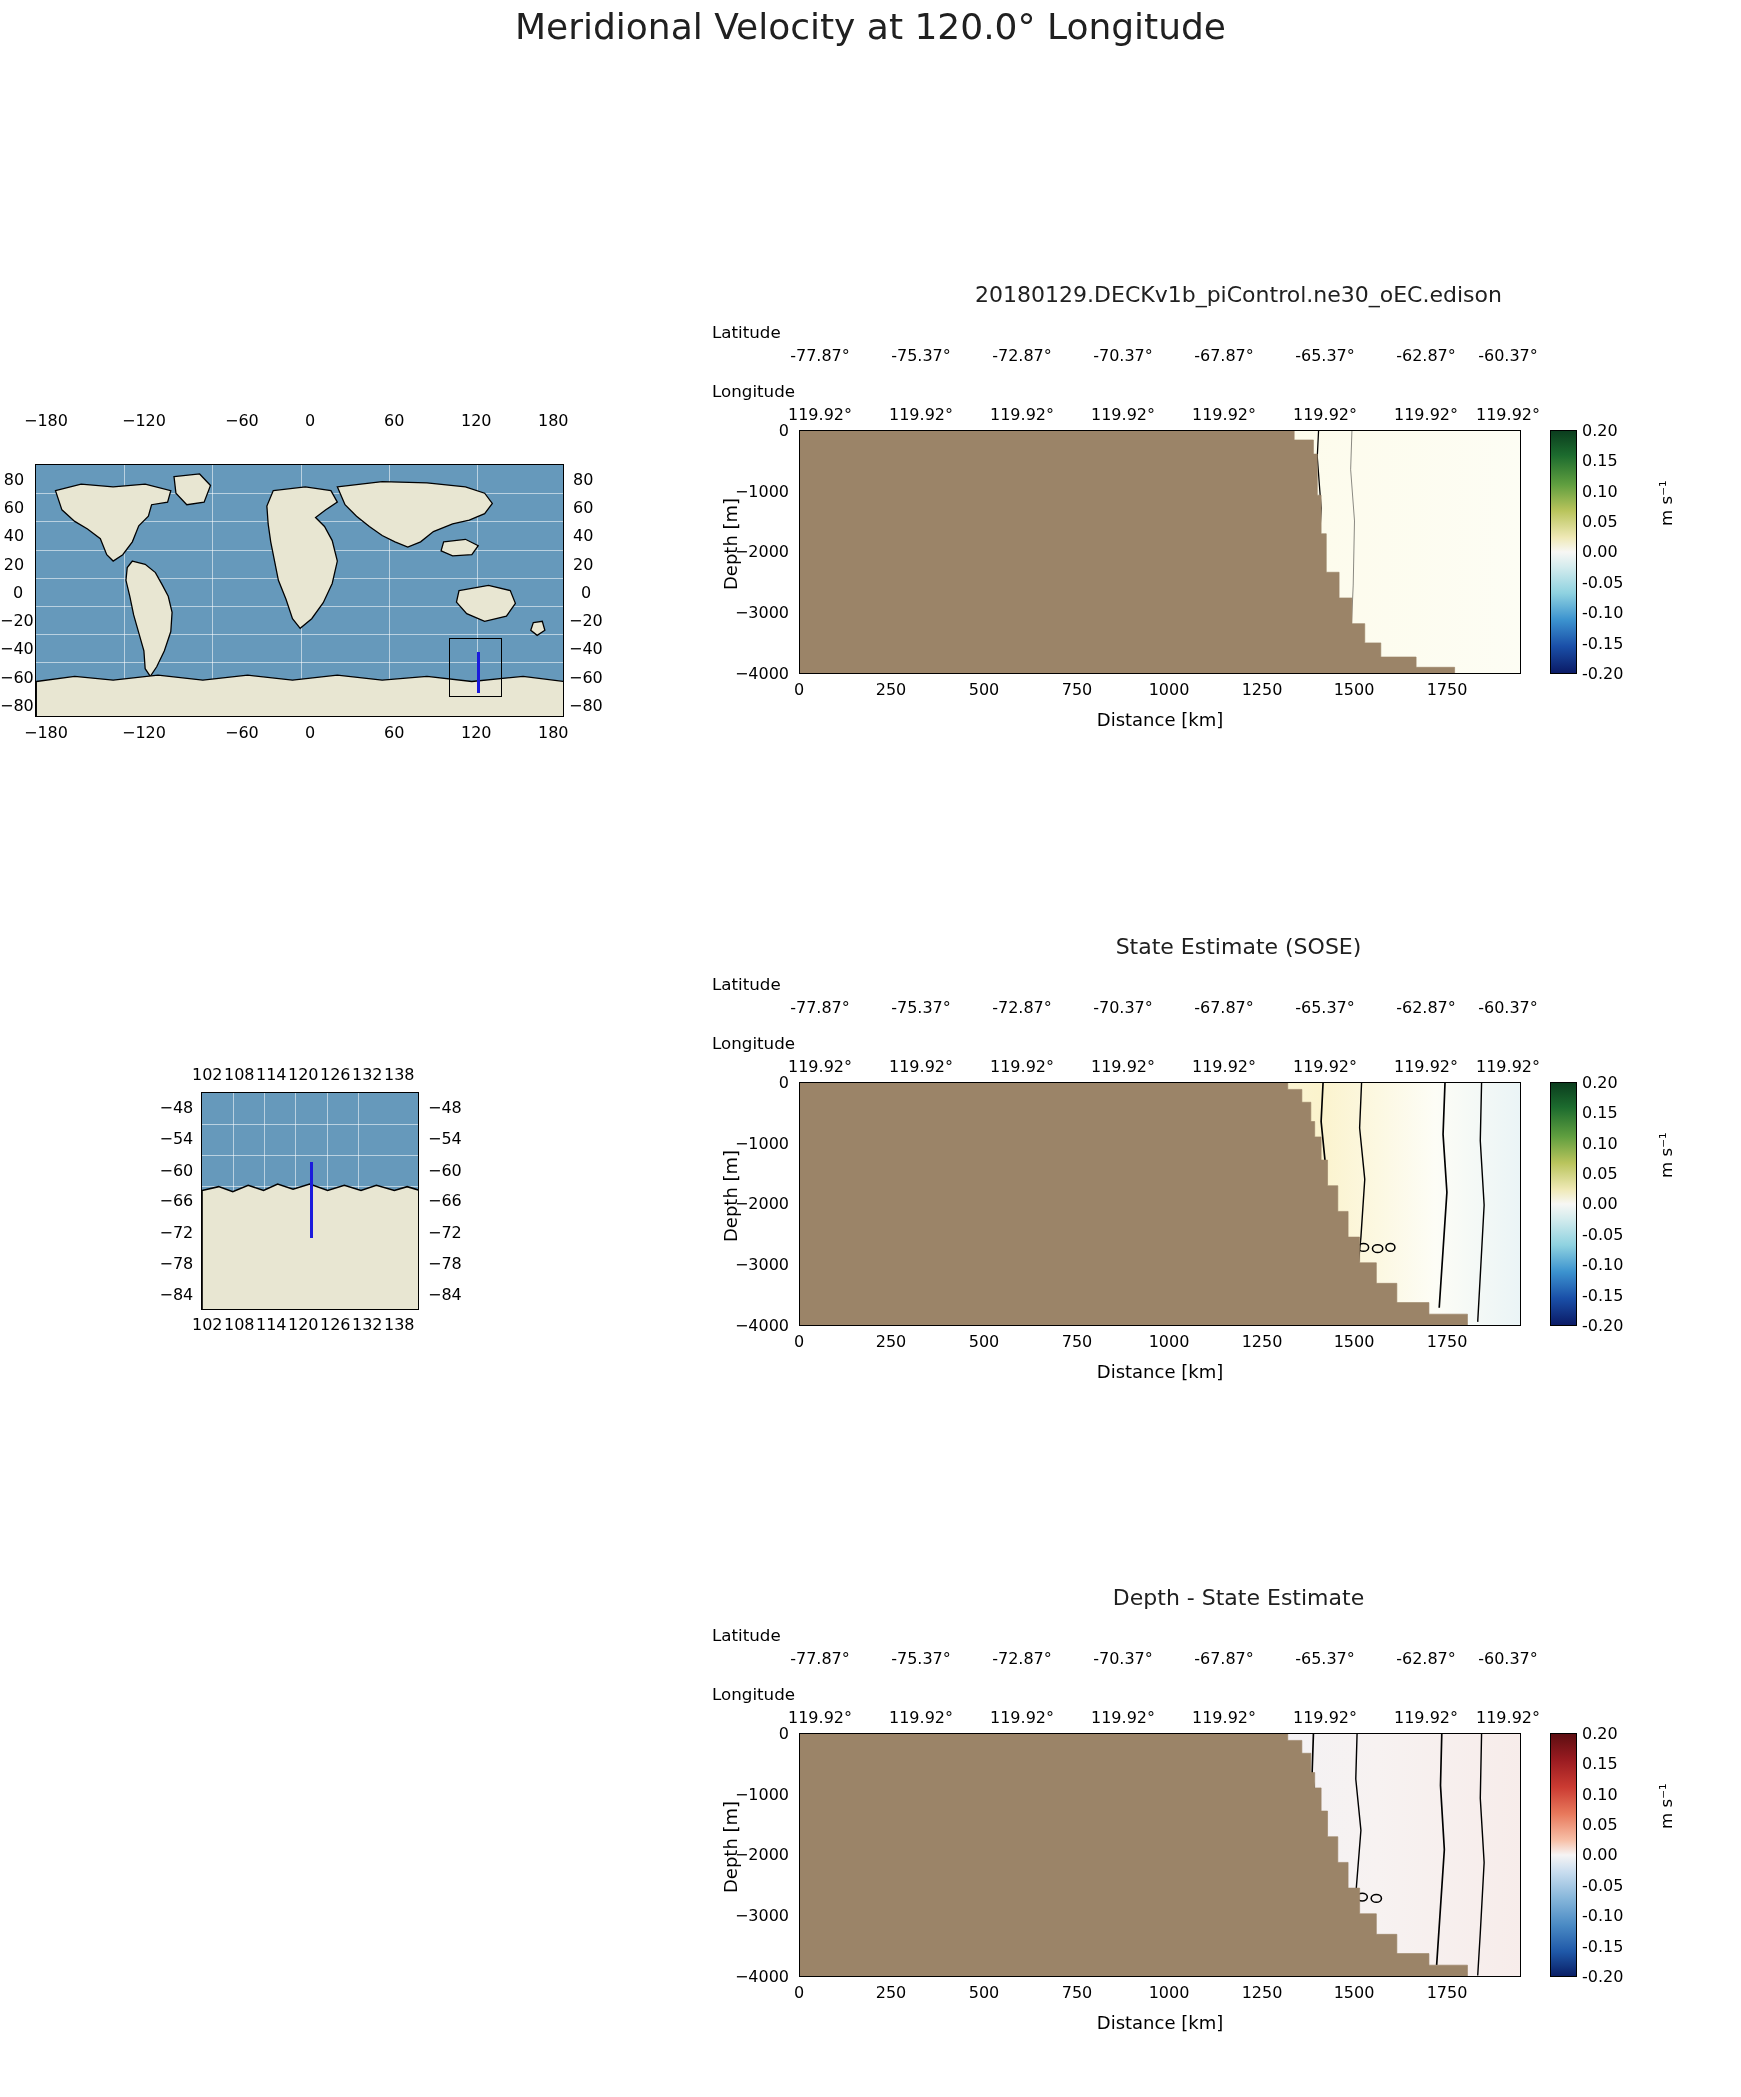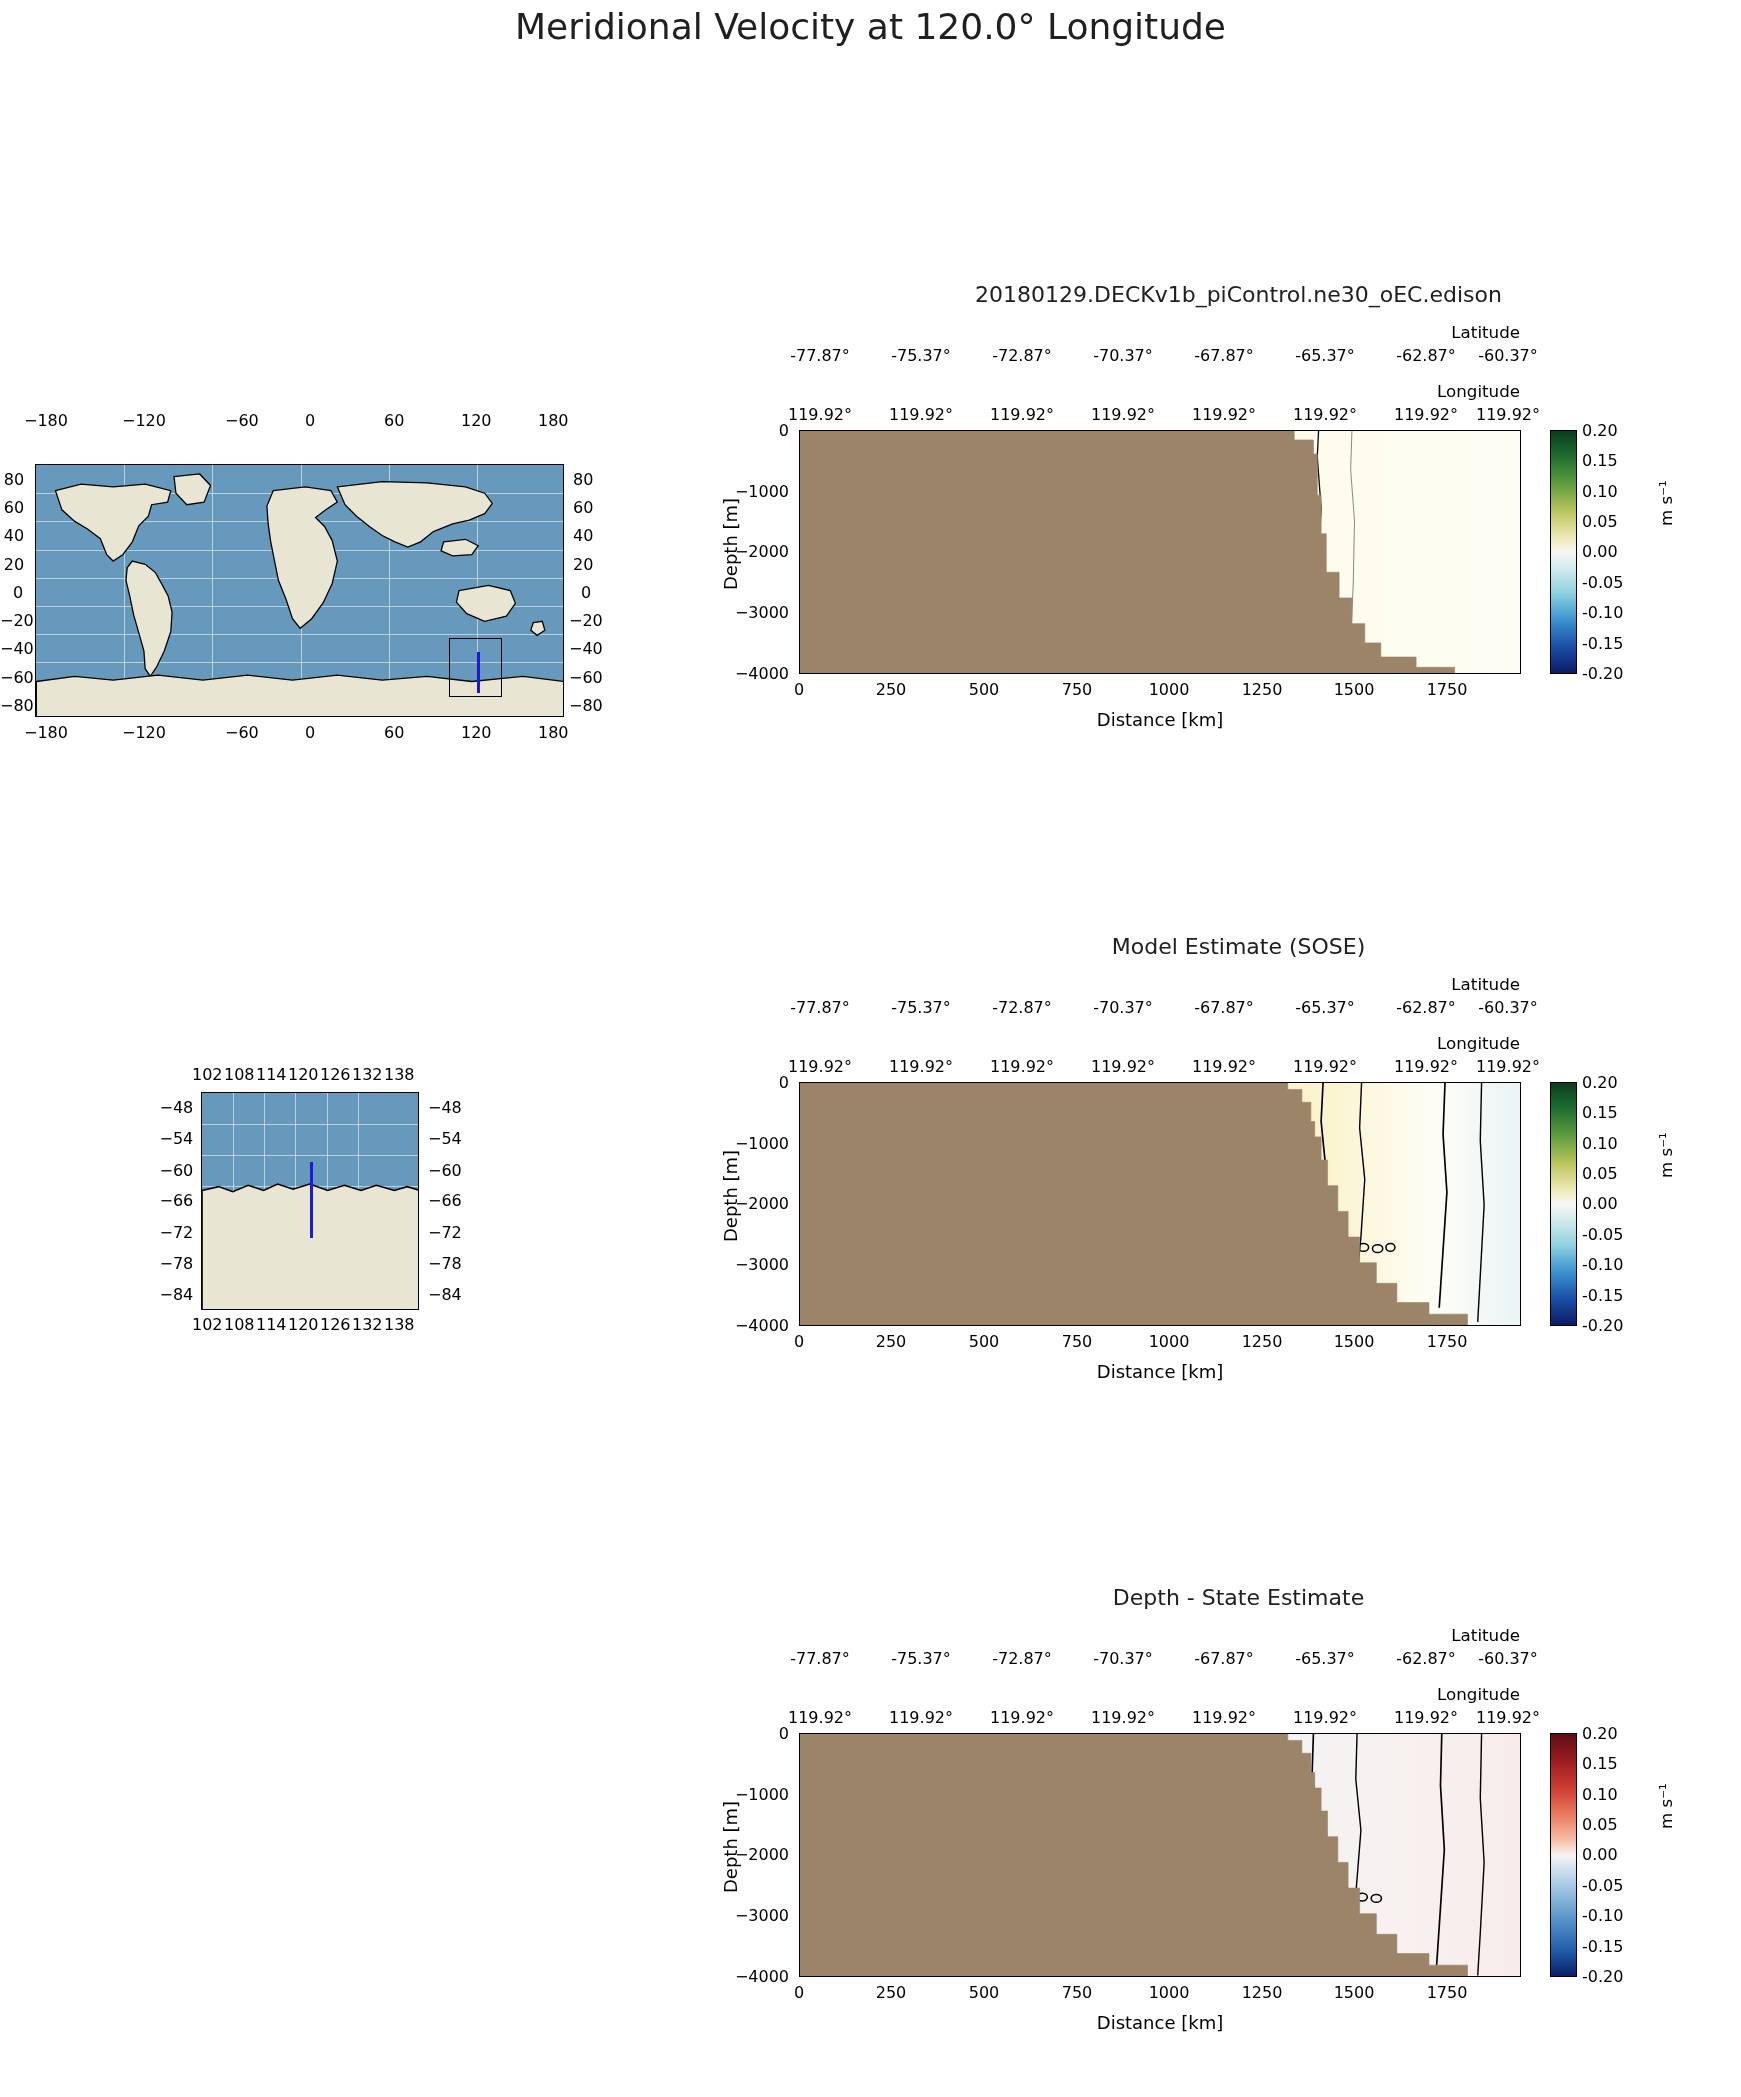--- a/index.html
+++ b/index.html
@@ -70,21 +70,21 @@
     border: 1.6px solid #000;
     box-sizing: border-box;
     background: transparent;
   }
 
   
   .xsec-wrap { position: absolute; }
   .axis-head {
     position: absolute;
     width: 100%;
-    text-align: right;
+    text-align: left;
     font-size: 16.7px;
   }
   .axis-ticks {
     position: absolute;
     width: 100%;
     height: 19px;
   }
   .axis-ticks span {
     position: absolute;
     font-size: 16px;
@@ -387,21 +387,21 @@
     <span class="cbar-tick" style="left:844px; top:300px;">-0.05</span>
     <span class="cbar-tick" style="left:844px; top:330px;">-0.10</span>
     <span class="cbar-tick" style="left:844px; top:361px;">-0.15</span>
     <span class="cbar-tick" style="left:844px; top:391px;">-0.20</span>
   </div>
   <div class="cbar-label" style="left:918px; top:244px;">m s⁻¹</div>
 </div>
 
 <div class="xsec-wrap" style="left:738px; top:934px; width:1001px; height:494px;">
 
-  <div class="panel-title" style="top:0; left:0;">Model Estimate (SOSE)</div>
+  <div class="panel-title" style="top:0; left:0;">State Estimate (SOSE)</div>
 
   <div class="axis-head" style="top:40px; left:-26px; width:808px;">Latitude</div>
   <div class="axis-ticks" style="top:64px; left:0; width:808px;">
     <span style="left:82px;">-77.87°</span>
     <span style="left:183px;">-75.37°</span>
     <span style="left:284px;">-72.87°</span>
     <span style="left:385px;">-70.37°</span>
     <span style="left:486px;">-67.87°</span>
     <span style="left:587px;">-65.37°</span>
     <span style="left:688px;">-62.87°</span>

